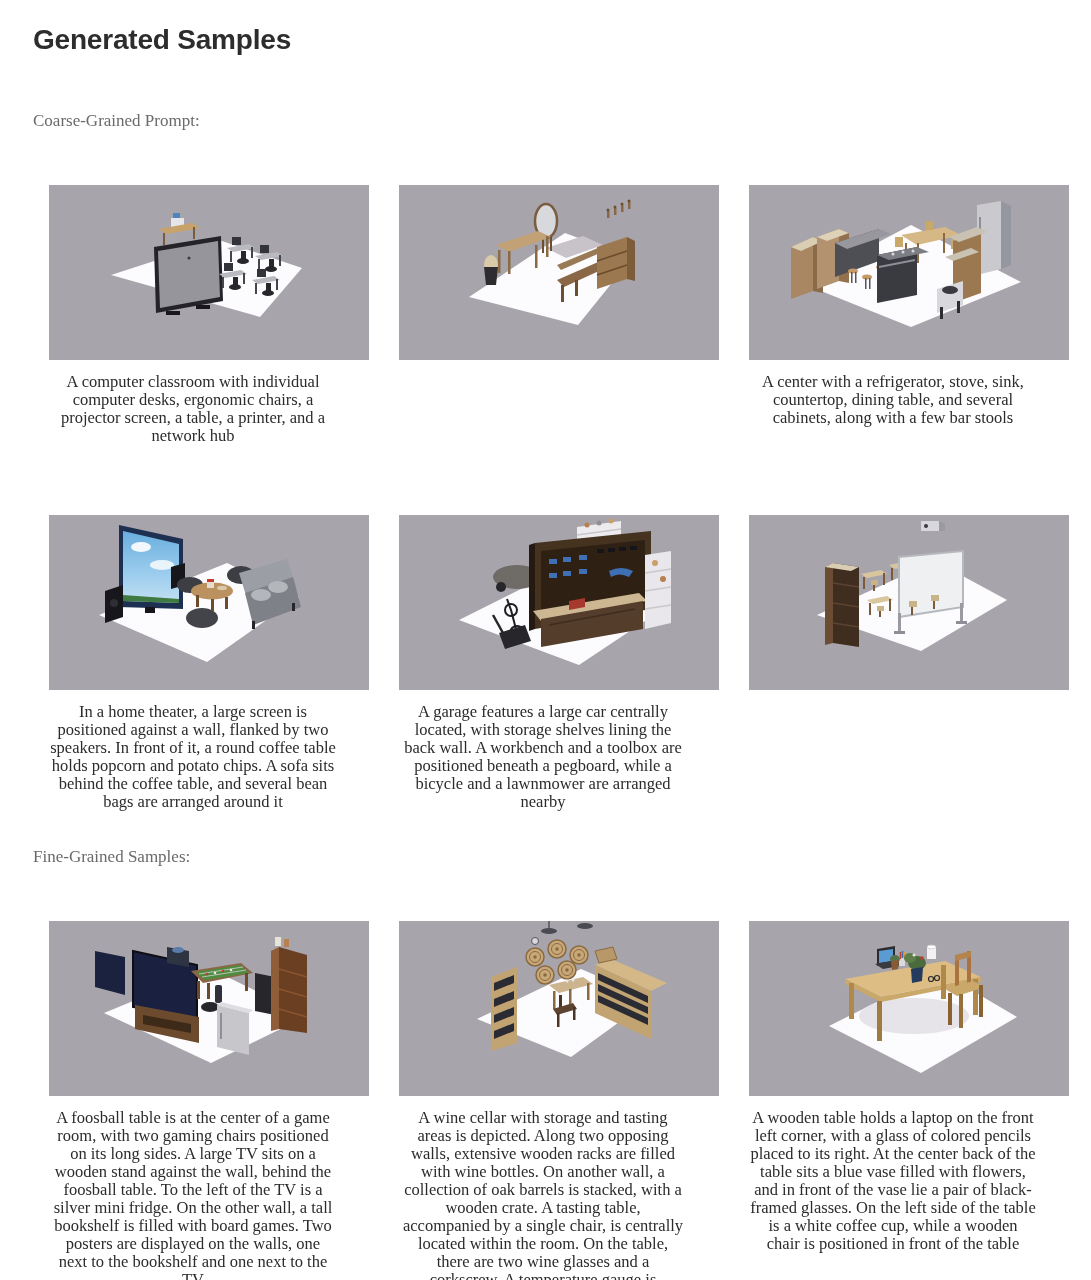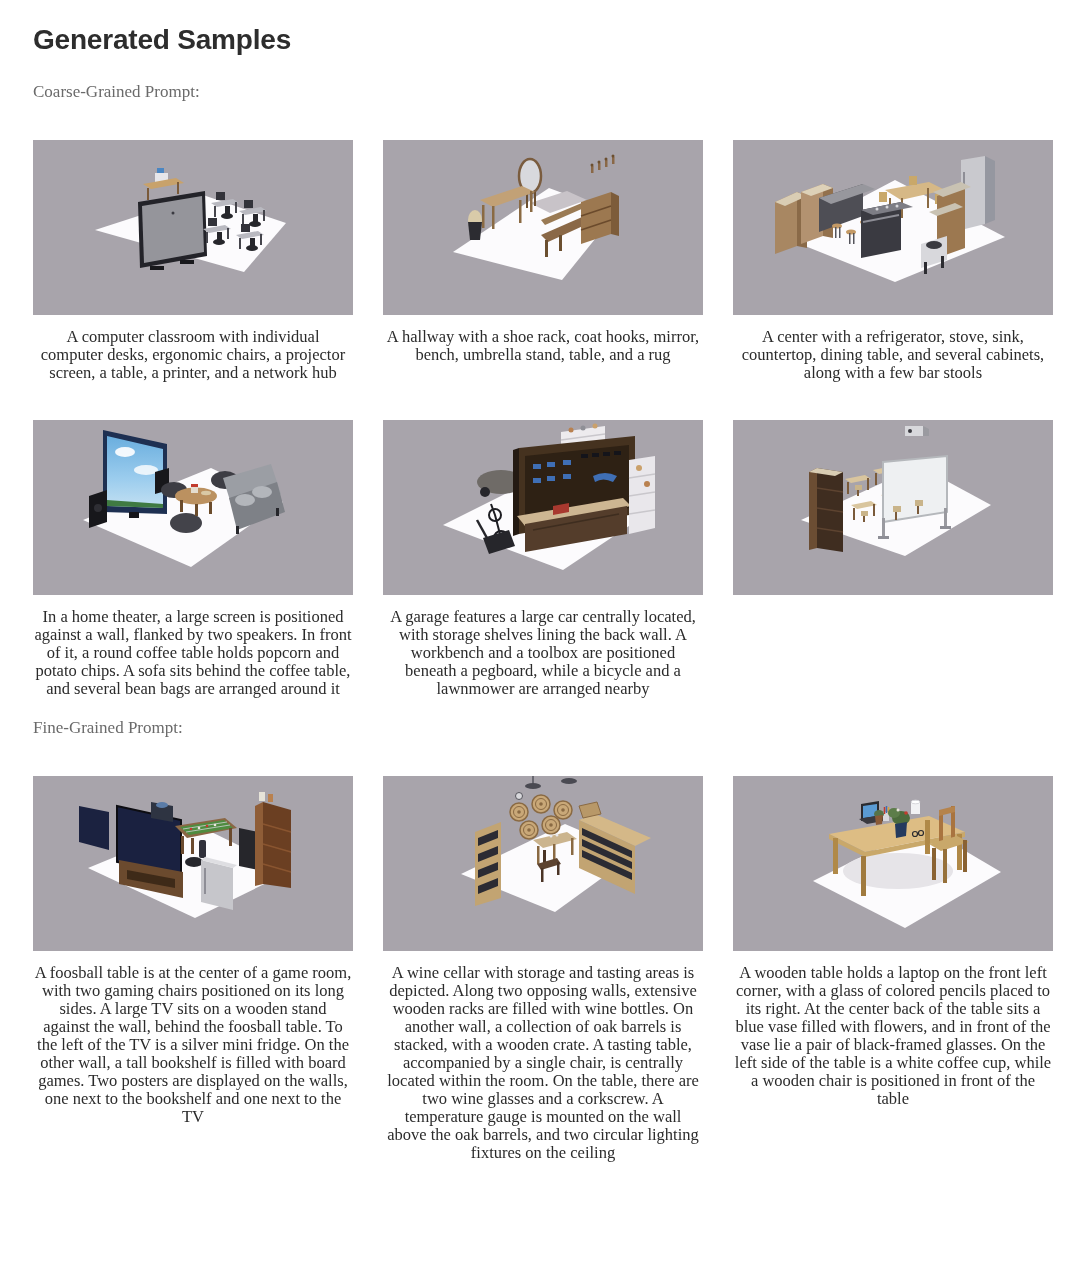--- a/index.html
+++ b/index.html
@@ -12,26 +12,26 @@
   .page { padding: 24px 33px 40px 33px; }
   .title {
     font-family: "Liberation Sans", sans-serif;
     font-weight: 700; font-size: 28px; line-height: 1.15;
     color: #2d2d2d; margin: 0; letter-spacing: -0.2px;
   }
   .section-label {
     font-size: 17px; font-weight: 400; color: #6a6a6a;
     margin: 20px 0 0 0;
   }
-  .section-first .section-label { margin-top: 26px; }
+  .section-first .section-label { margin-top: 55px; }
   .grid {
     display: grid; grid-template-columns: repeat(3, 320px);
     column-gap: 30px; margin-top: 38px; align-items: start;
   }
-  figure.sample { margin: 0; display: flex; flex-direction: column; justify-content: space-between; }
+  figure.sample { margin: 16px; display: flex; flex-direction: column; justify-content: space-between; }
   .thumb { width: 320px; height: 175px; overflow: hidden; background: #a8a4ab; }
   .thumb svg { display: block; width: 320px; height: 175px; }
   figcaption.caption {
     margin-top: 13px; font-size: 16.5px; line-height: 18px;
     text-align: center; color: #2b2b2b; padding: 0 1px;
   }
 </style>
 </head>
 <body>
 
@@ -122,21 +122,20 @@
                 <circle cx="209" cy="25" r="1.5" fill="#6b4f30"></circle>
               <rect x="215" y="23" width="2.5" height="7" fill="#8a6847"></rect>
                 <circle cx="216" cy="22" r="1.5" fill="#6b4f30"></circle>
               <rect x="222" y="20" width="2.5" height="7" fill="#8a6847"></rect>
                 <circle cx="223" cy="19" r="1.5" fill="#6b4f30"></circle>
               <rect x="229" y="17" width="2.5" height="7" fill="#8a6847"></rect>
                 <circle cx="230" cy="16" r="1.5" fill="#6b4f30"></circle>
             </g>
           </svg>
         </div>
-        <figcaption class="caption">A hallway with a shoe rack, coat hooks, mirror, bench, umbrella stand, table, and a rug</figcaption>
       </figure>
 
       <figure class="sample">
         <div class="thumb">
           <svg viewBox="0 0 320 175">
             <rect width="320" height="175" fill="#a8a4ab"></rect>
             <polygon points="52,98 162,40 272,97 162,142" fill="#fcfbfd"></polygon>
             <g>
               <polygon points="42,62 64,52 64,106 42,114" fill="#a88762"></polygon>
               <polygon points="64,52 74,56 74,108 64,106" fill="#8a6a48"></polygon>
@@ -365,21 +364,21 @@
                 <rect x="184" y="86" width="2" height="8" fill="#7a5a3a"></rect>
             </g>
           </svg>
         </div>
       </figure>
 
     </div>
   </section>
 
   <section class="section">
-    <h2 class="section-label">Fine-Grained Prompt:</h2>
+    <h2 class="section-label">Fine-Grained Samples:</h2>
     <div class="grid">
 
       <figure class="sample">
         <div class="thumb">
           <svg viewBox="0 0 320 175">
             <rect width="320" height="175" fill="#a8a4ab"></rect>
             <polygon points="55,92 162,48 258,95 162,142" fill="#fcfbfd"></polygon>
             <polygon points="46,30 76,36 76,74 46,66" fill="#1b2240"></polygon>
             <g>
               <polygon points="84,30 148,44 148,98 84,86" fill="#1a2140" stroke="#0d0d12" stroke-width="2"></polygon>

